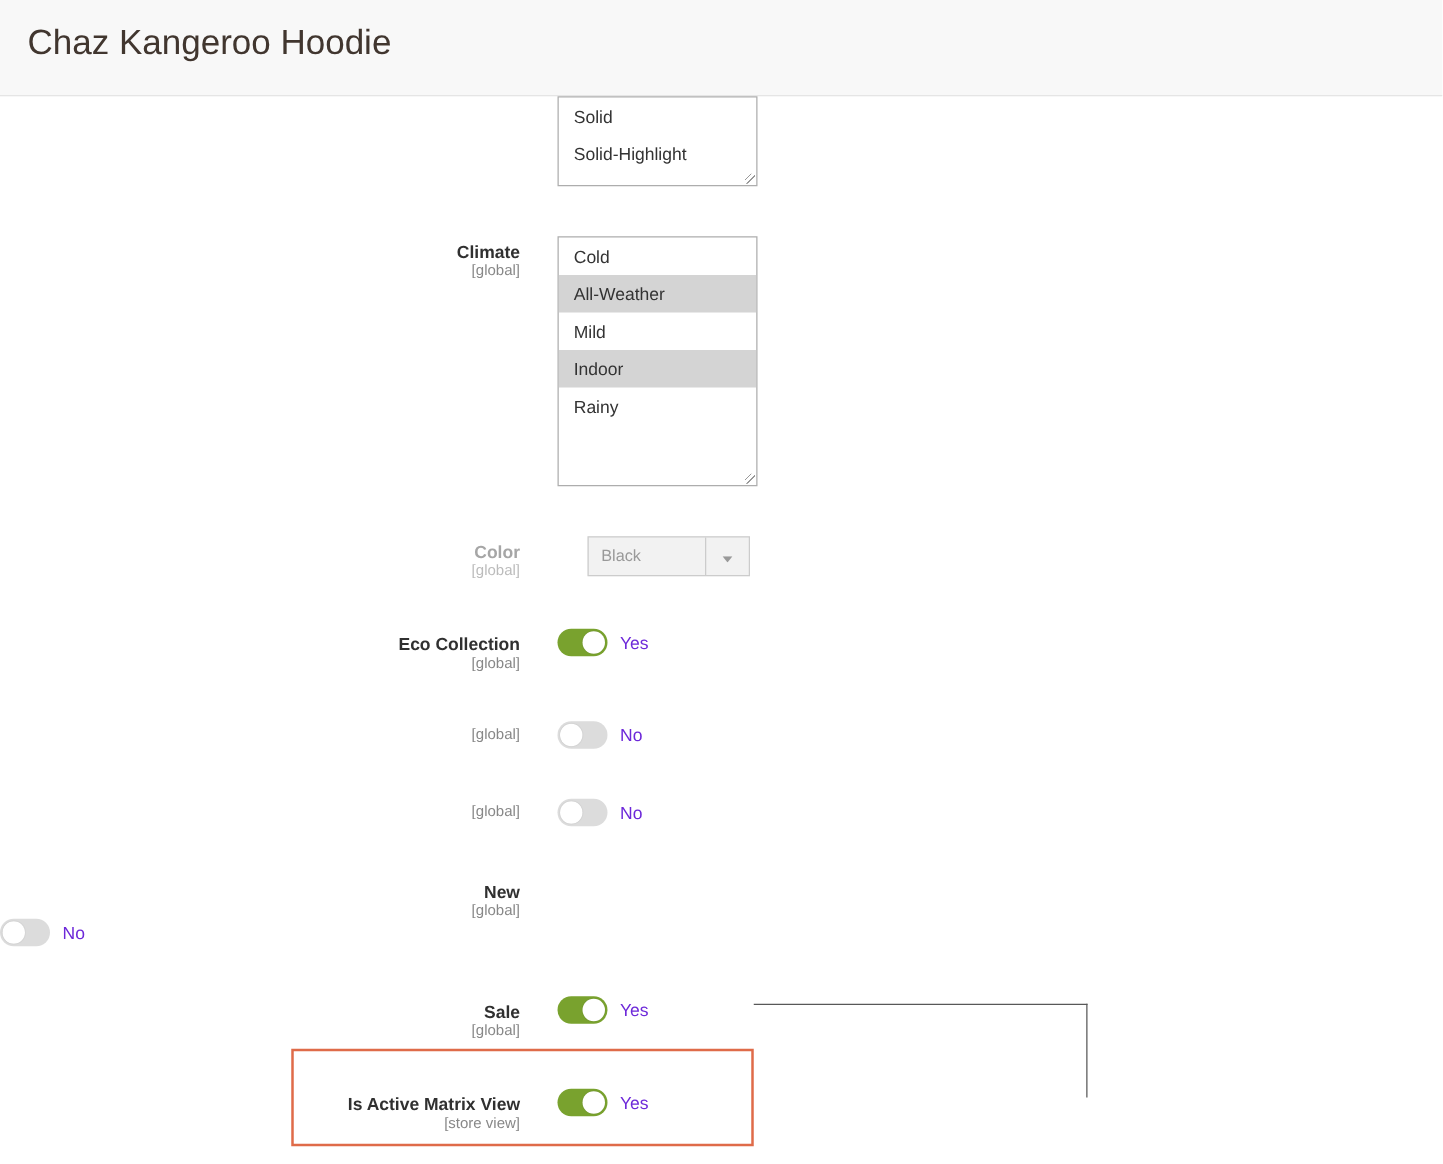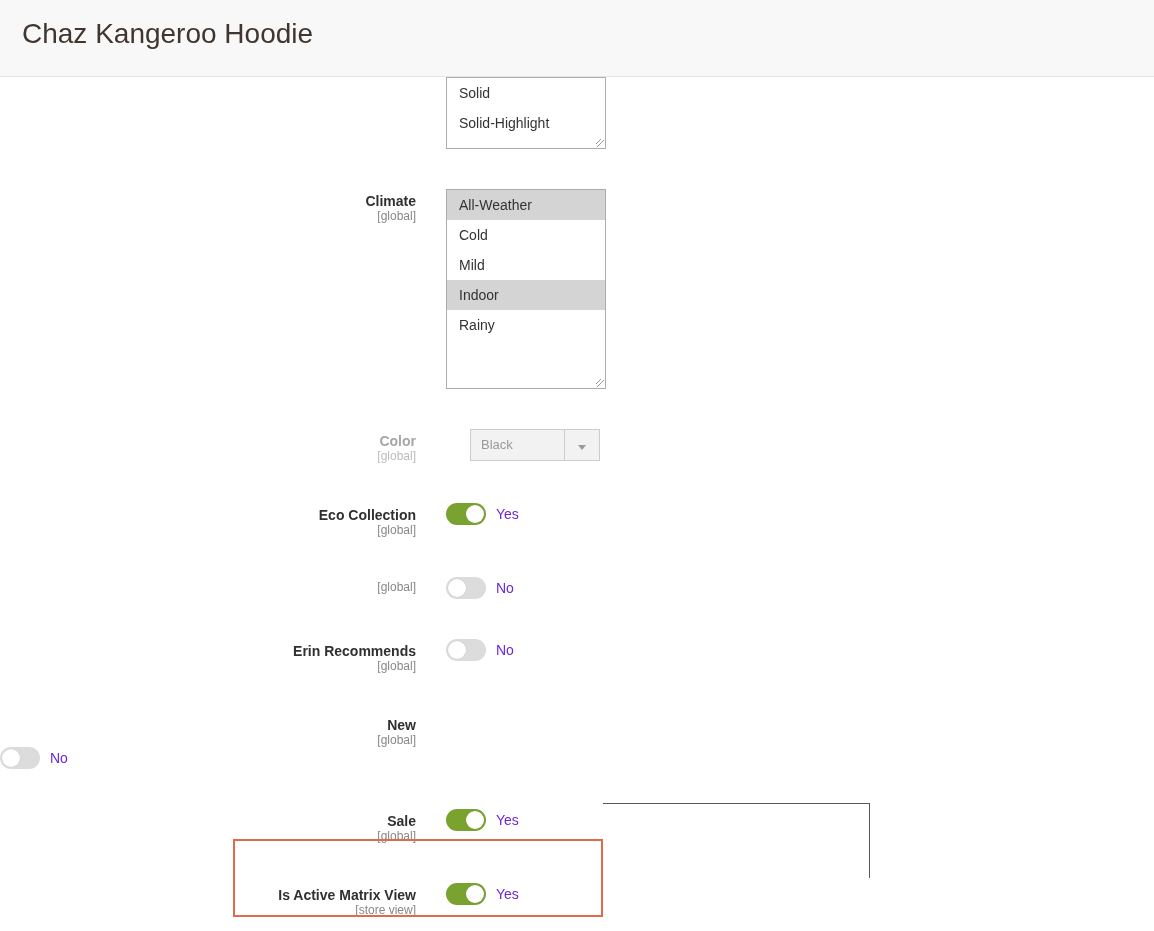--- a/index.html
+++ b/index.html
@@ -182,22 +182,22 @@
   </div>
 
   <div class="field" style="margin-top:40px;">
     <div class="label-col">
       <span class="lbl">Climate</span>
       <span class="scope">[global]</span>
     </div>
     <div class="control-col">
       <div class="multiselect ms-climate">
         <div class="ms-scroll" style="height:100%;">
+          <div class="opt">Cold</div>
           <div class="opt sel">All-Weather</div>
-          <div class="opt">Cold</div>
           <div class="opt">Mild</div>
           <div class="opt sel">Indoor</div>
           <div class="opt">Rainy</div>
         </div>
       </div>
     </div>
   </div>
 
   <div class="field" style="margin-top:40px;gap:24px;">
     <div class="label-col disabled">
@@ -239,21 +239,20 @@
     <div class="control-col">
       <div class="toggle">
           <div class="knob"></div>
         </div>
       <span class="toggle-text">No</span>
     </div>
   </div>
 
   <div class="field" style="margin-top:40px;">
     <div class="label-col">
-      <span class="lbl">Erin Recommends</span>
       <span class="scope">[global]</span>
     </div>
     <div class="control-col">
       <div class="toggle">
           <div class="knob"></div>
         </div>
       <span class="toggle-text">No</span>
     </div>
   </div>
 

